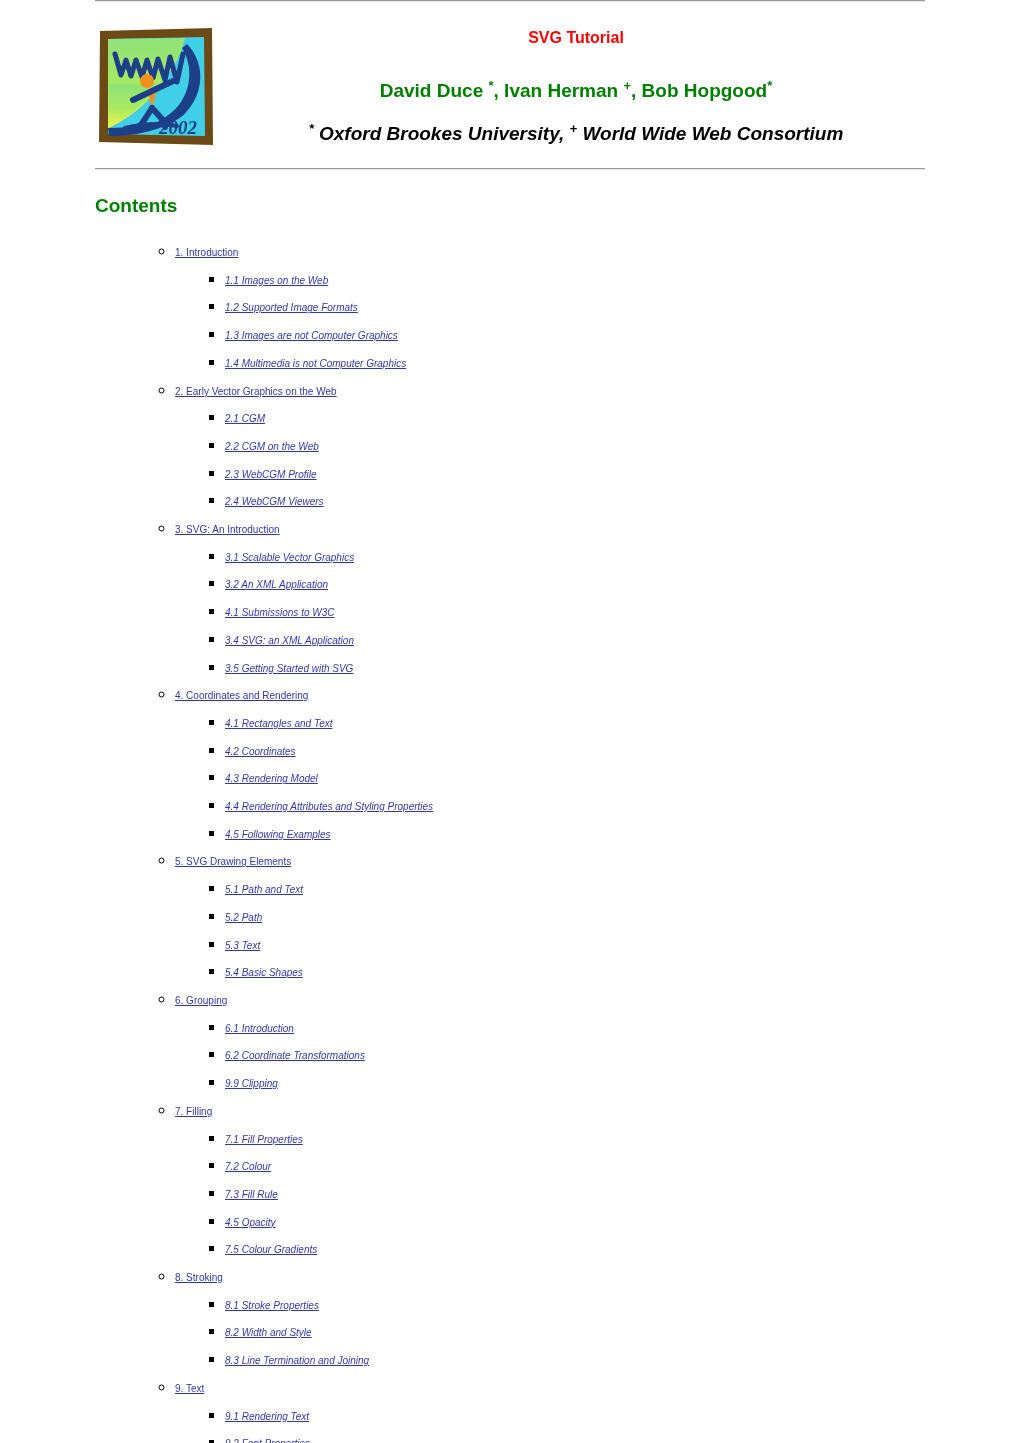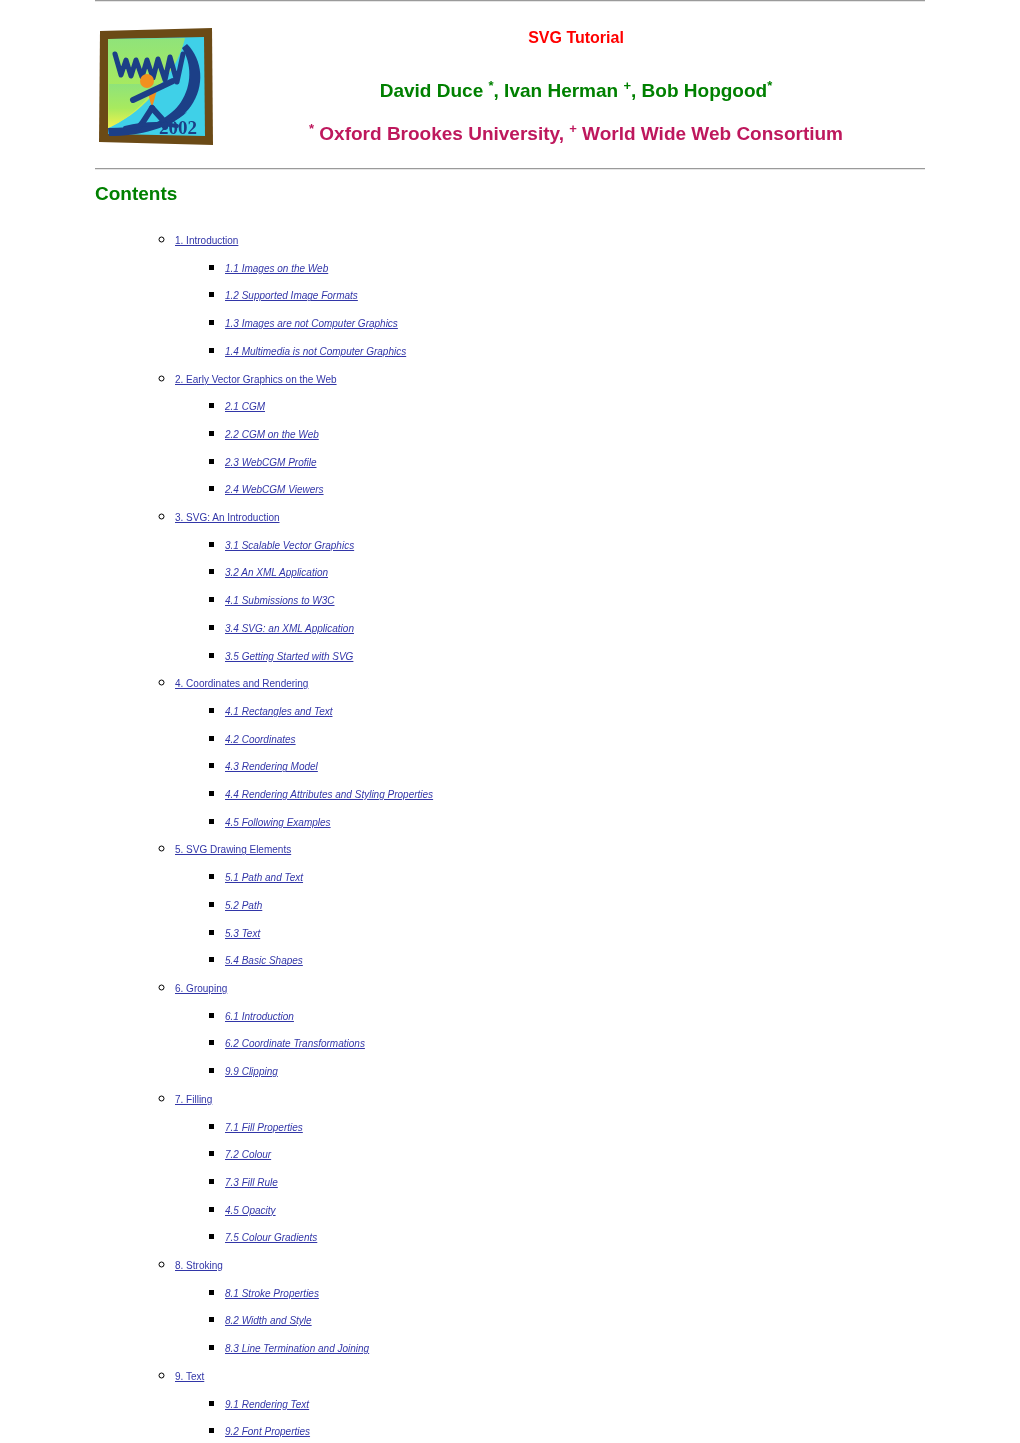--- a/index.html
+++ b/index.html
@@ -37,20 +37,21 @@
   .header {
     display: flex;
     align-items: flex-start;
     padding-top: 18px;
     padding-bottom: 18px;
   }
   .logo-wrap {
     flex: 0 0 auto;
     width: 128px;
     padding-top: 4px;
+    font-style: italic;
   }
   .logo {
     display: block;
     width: 122px;
     height: 126px;
   }
   .titleblock {
     flex: 1 1 auto;
     text-align: center;
     padding-left: 4px;
@@ -71,33 +72,34 @@
     line-height: 26px;
     font-weight: bold;
     color: #008000;
   }
   h2.affil {
     margin: 0;
     padding-top: 17px;
     font-size: 19px;
     line-height: 26px;
     font-weight: bold;
-    color: #be185d;
+    color: #000000;
+    font-style: italic;
   }
   sup.mark {
     font-size: 13px;
     line-height: 0;
     vertical-align: super;
     font-weight: bold;
   }
 
   
   h2.contents-heading {
     margin: 0;
-    padding-top: 12px;
+    padding-top: 24px;
     font-size: 19px;
     line-height: 24px;
     font-weight: bold;
     color: #008000;
   }
 
   ul.toc-l1 {
     margin: 0;
     padding-top: 22px;
     padding-left: 80px;

